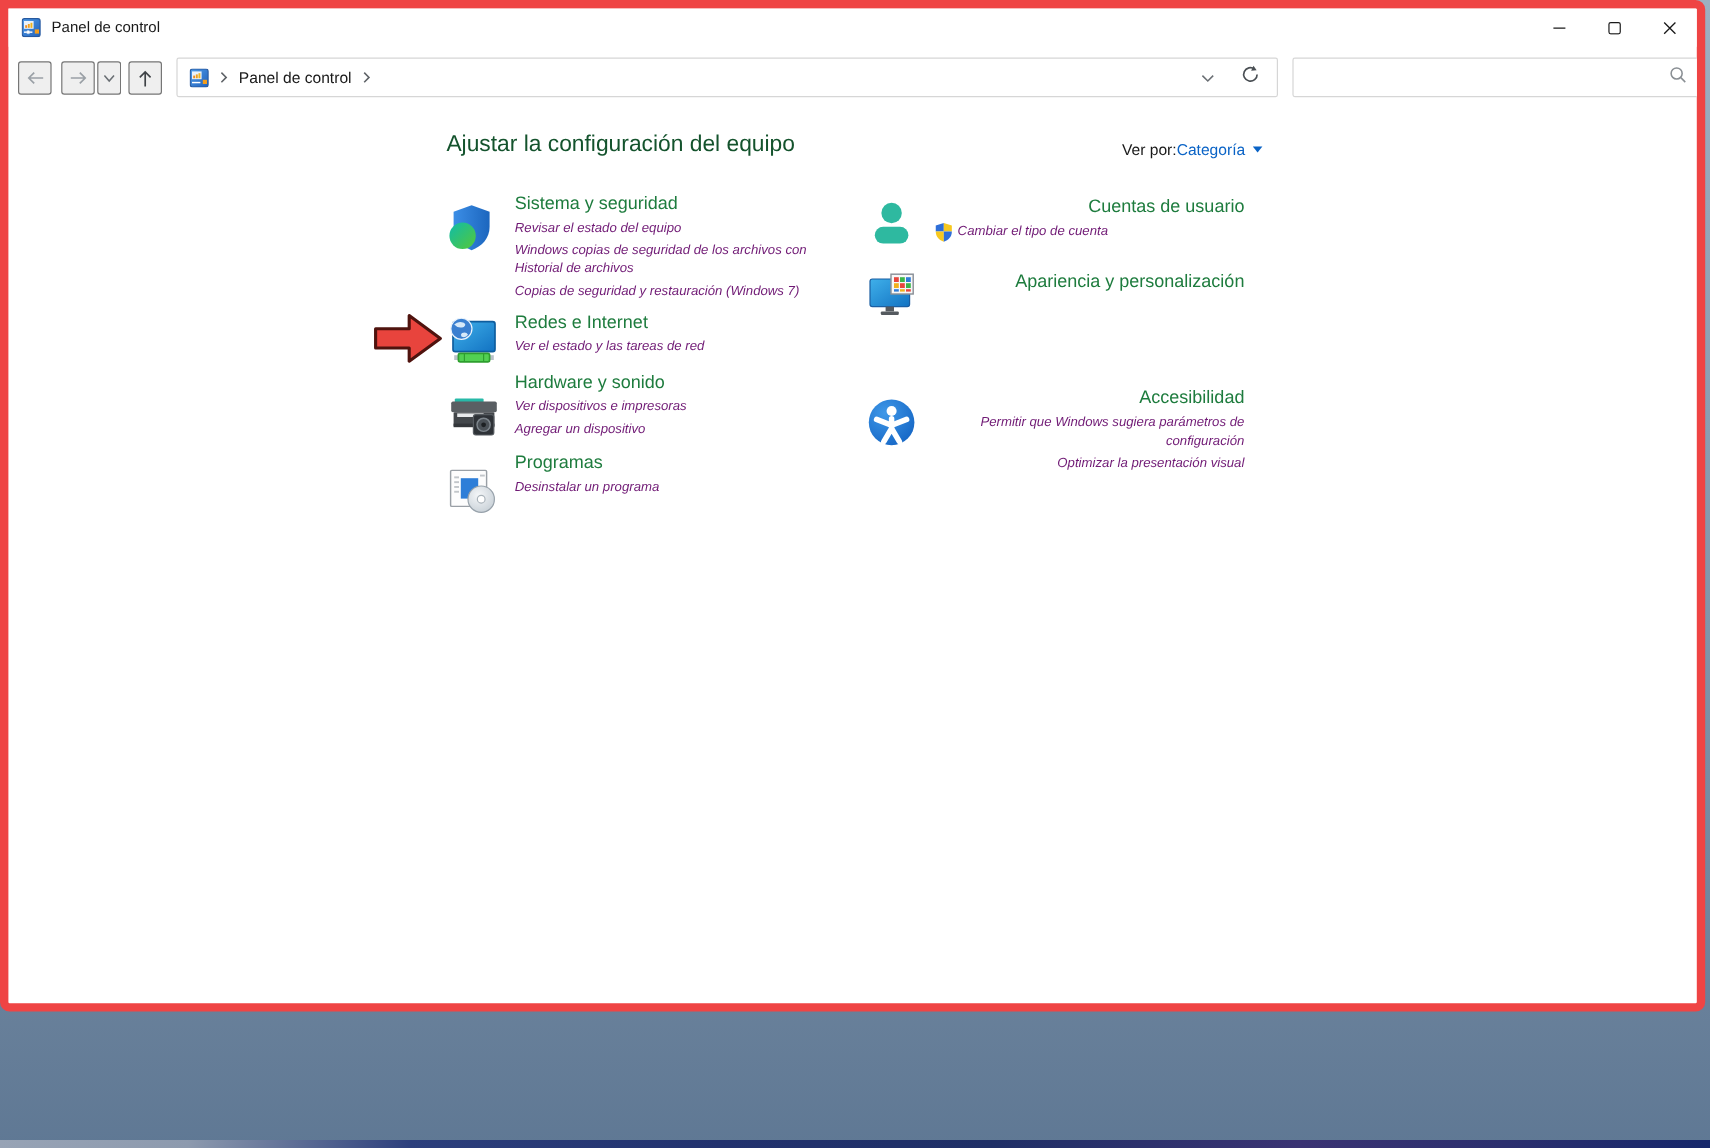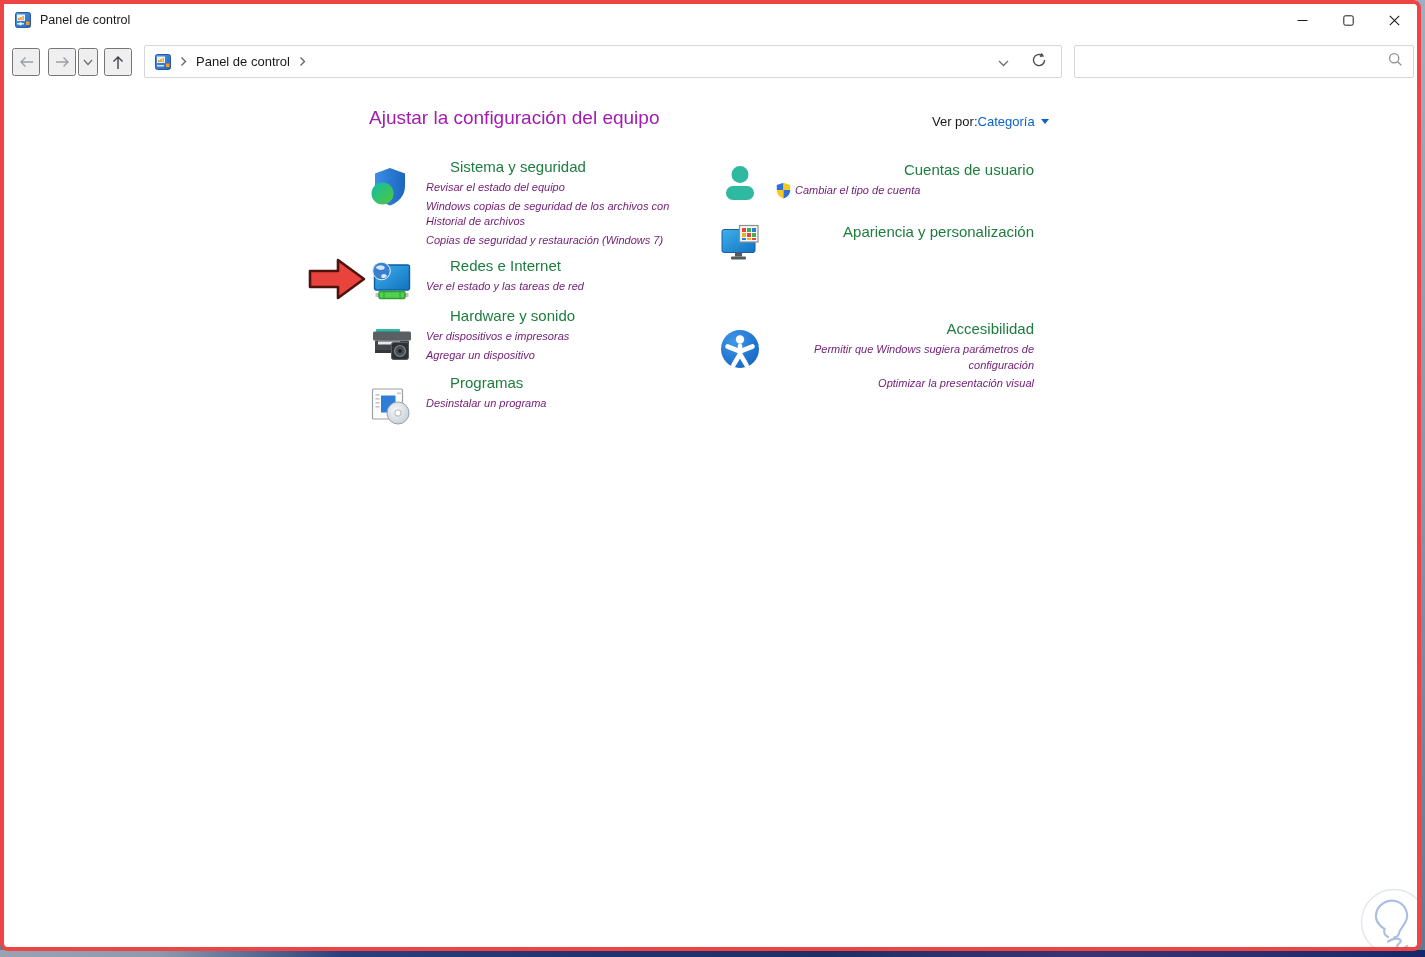--- a/index.html
+++ b/index.html
@@ -8,22 +8,22 @@
     font-family:"Liberation Sans","DejaVu Sans",sans-serif;
     background:linear-gradient(180deg,#9dafc1 0%,#8095aa 55%,#5f7894 100%);
     position:relative; overflow:hidden;
   }
   
   .desktop-bar{
     position:absolute; left:0; bottom:0; width:1425px; height:7px;
     background:linear-gradient(90deg,#97a3b5 0%,#8d9aae 11%,#2c3f7c 24%,#22326e 42%,#1f2f66 58%,#3a3373 76%,#2b2f6e 88%,#16276b 100%);
   }
   .window{
-    position:absolute; left:0; top:0; width:1421px; height:951px;
-    background:#ffffff; border:4px solid #ef4444;
+    position:absolute; left:0; top:0; width:1421px; height:843px;
+    background:#ffffff; border:7px solid #ef4444;
     border-radius:0 8px 8px 8px; overflow:hidden;
   }
   
   .titlebar{ position:absolute; left:0; top:0; width:100%; height:32px; background:#fff; }
   .titlebar .app-icon{ position:absolute; left:11px; top:8px; width:16px; height:16px; }
   .titlebar .title{ position:absolute; left:36px; top:0; line-height:32px; font-size:12.5px; color:#191919; }
   .win-controls{ position:absolute; right:0; top:0; height:32px; display:flex; }
   .win-btn{ width:46px; height:32px; display:flex; align-items:center; justify-content:center; background:transparent; border:none; }
   
   .toolbar{ position:absolute; left:0; top:40px; width:100%; height:36px; }
@@ -37,31 +37,31 @@
   .crumb-sep{ margin:0 9px; display:flex; align-items:center; }
   .crumb-text{ font-size:13px; color:#191919; }
   .addr-right{ margin-left:auto; display:flex; align-items:center; gap:22px; padding-right:4px; }
   .searchbox{
     position:absolute; left:1070px; top:1px; width:340px; height:33px;
     border:1px solid #d6d6d6; border-radius:2px; background:#fff;
     display:flex; align-items:center; padding:0 10px;
   }
   .searchbox input{ flex:1; border:none; outline:none; font-size:13px; font-family:inherit; color:#191919; background:transparent; }
   
-  .heading{ position:absolute; left:365px; top:103px; font-size:19px; font-weight:400; color:#a21caf; }
+  .heading{ position:absolute; left:365px; top:103px; font-size:19px; font-weight:400; color:#14532d; }
   .view-by{ position:absolute; left:928px; top:110px; display:flex; align-items:center; font-size:13px; }
   .view-by .label{ color:#191919; }
   .view-by .value{ color:#0a63c6; cursor:pointer; }
   .view-by .caret{ display:inline-block; margin-left:6px; width:0; height:0; border-left:4.5px solid transparent; border-right:4.5px solid transparent; border-top:5px solid #0a63c6; vertical-align:2px; }
   .cat{ position:absolute; display:flex; }
   .cat .cat-icon{ width:44px; height:44px; flex:none; margin-right:14px; cursor:pointer; }
   .cat .cat-text{ padding-top:0; }
   .cat.left{ left:364px; } .cat.left .cat-text{ width:268px; }
   .cat.right{ left:714px; } .cat.right .cat-text{ width:258px;text-align:right; }
-  .cat-title{ display:inline-block; font-size:15px; line-height:19px; color:#1e7c3e; text-decoration:none; cursor:pointer;margin-left:24px; }
+  .cat-title{ display:inline-block; font-size:15px; line-height:19px; color:#1e7c3e; text-decoration:none; cursor:pointer; }
   .cat-link{ display:block; font-size:11px; line-height:15.5px; margin-top:3px; color:#701a75; text-decoration:none; cursor:pointer;font-style:italic; }
   .cat-link.first{ margin-top:4px; }
   .link-row{ display:flex; align-items:flex-start; }
   .link-row .uac{ width:15px; height:17px; flex:none; margin-right:4px; margin-top:-1px; }
   .red-arrow{ position:absolute; left:303px; top:252px; width:60px; height:46px; }
   .watermark{ position:absolute; left:1354px; top:882px; width:72px; height:72px; }
 </style>
 </head>
 <body>
 

